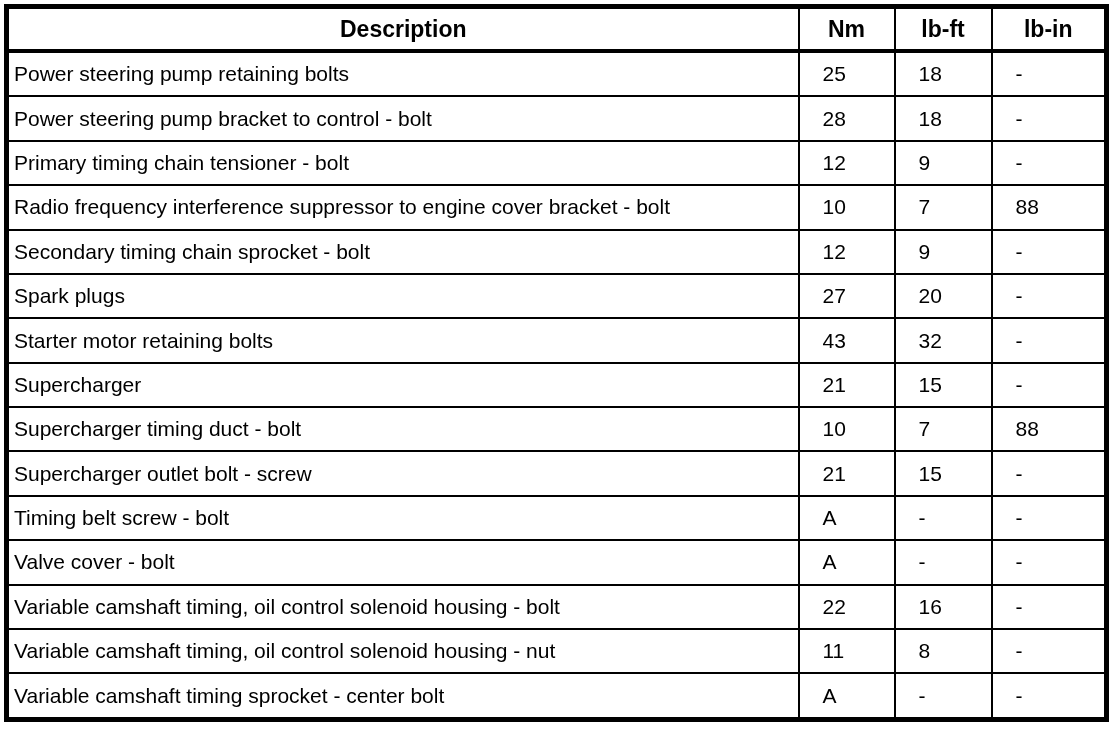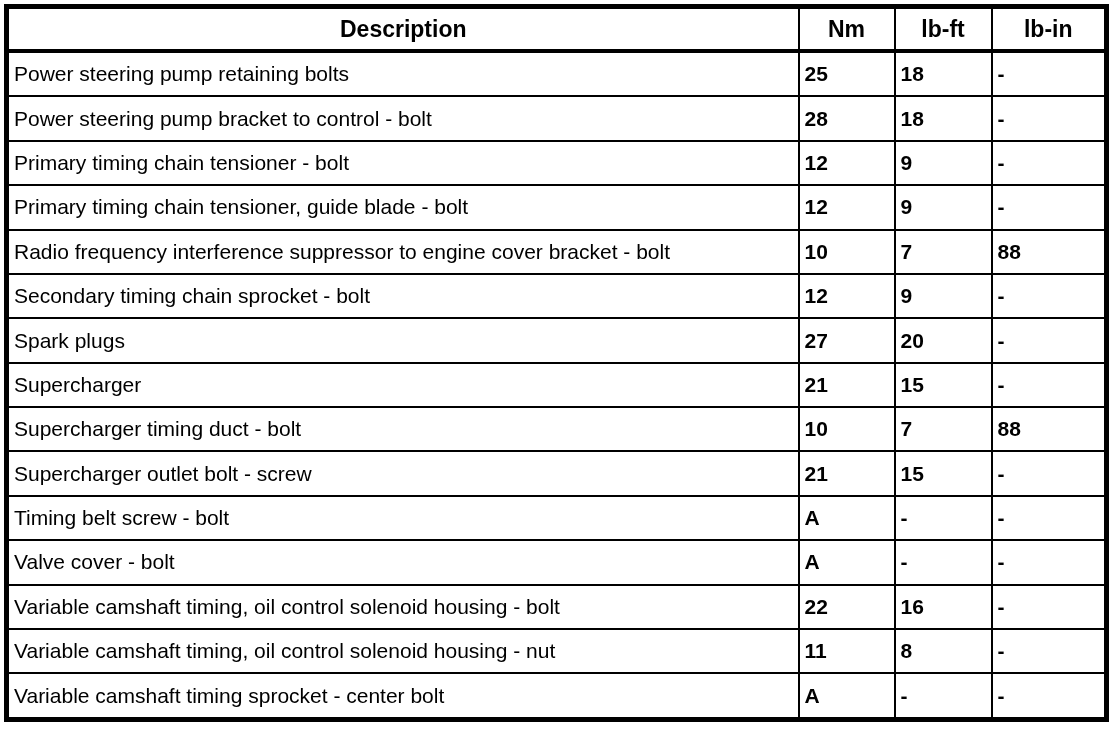--- a/index.html
+++ b/index.html
@@ -44,22 +44,21 @@
     font-size: 21px;
     height: 38px;
     padding: 0 4px 0 6px;
     text-align: left;
     font-weight: normal;
   }
   table.spec td.desc {
     padding-left: 5px;
   }
   table.spec td.num {
-    padding-left: 5px;
-    font-weight: bold;
+    padding-left: 23px;
   }
 </style>
 </head>
 <body>
 
 <div class="page">
   <table class="spec">
     <colgroup>
       <col style="width:792px">
       <col style="width:96px">
@@ -87,41 +86,41 @@
           <td class="num">18</td>
           <td class="num">-</td>
         </tr>
         <tr>
           <td class="desc">Primary timing chain tensioner - bolt</td>
           <td class="num">12</td>
           <td class="num">9</td>
           <td class="num">-</td>
         </tr>
         <tr>
-          <td class="desc">Primary timing chain tensioner, guide blade - bolt</td>
-          <td class="num">12</td>
-          <td class="num">9</td>
-          <td class="num">-</td>
-        </tr>
-        <tr>
           <td class="desc">Radio frequency interference suppressor to engine cover bracket - bolt</td>
           <td class="num">10</td>
           <td class="num">7</td>
           <td class="num">88</td>
         </tr>
         <tr>
           <td class="desc">Secondary timing chain sprocket - bolt</td>
           <td class="num">12</td>
           <td class="num">9</td>
           <td class="num">-</td>
         </tr>
         <tr>
           <td class="desc">Spark plugs</td>
           <td class="num">27</td>
           <td class="num">20</td>
+          <td class="num">-</td>
+        </tr>
+        <tr>
+          <td class="desc">Starter motor retaining bolts</td>
+          <td class="num">43</td>
+          <td class="num">32</td>
           <td class="num">-</td>
         </tr>
         <tr>
           <td class="desc">Supercharger</td>
           <td class="num">21</td>
           <td class="num">15</td>
           <td class="num">-</td>
         </tr>
         <tr>
           <td class="desc">Supercharger timing duct - bolt</td>

